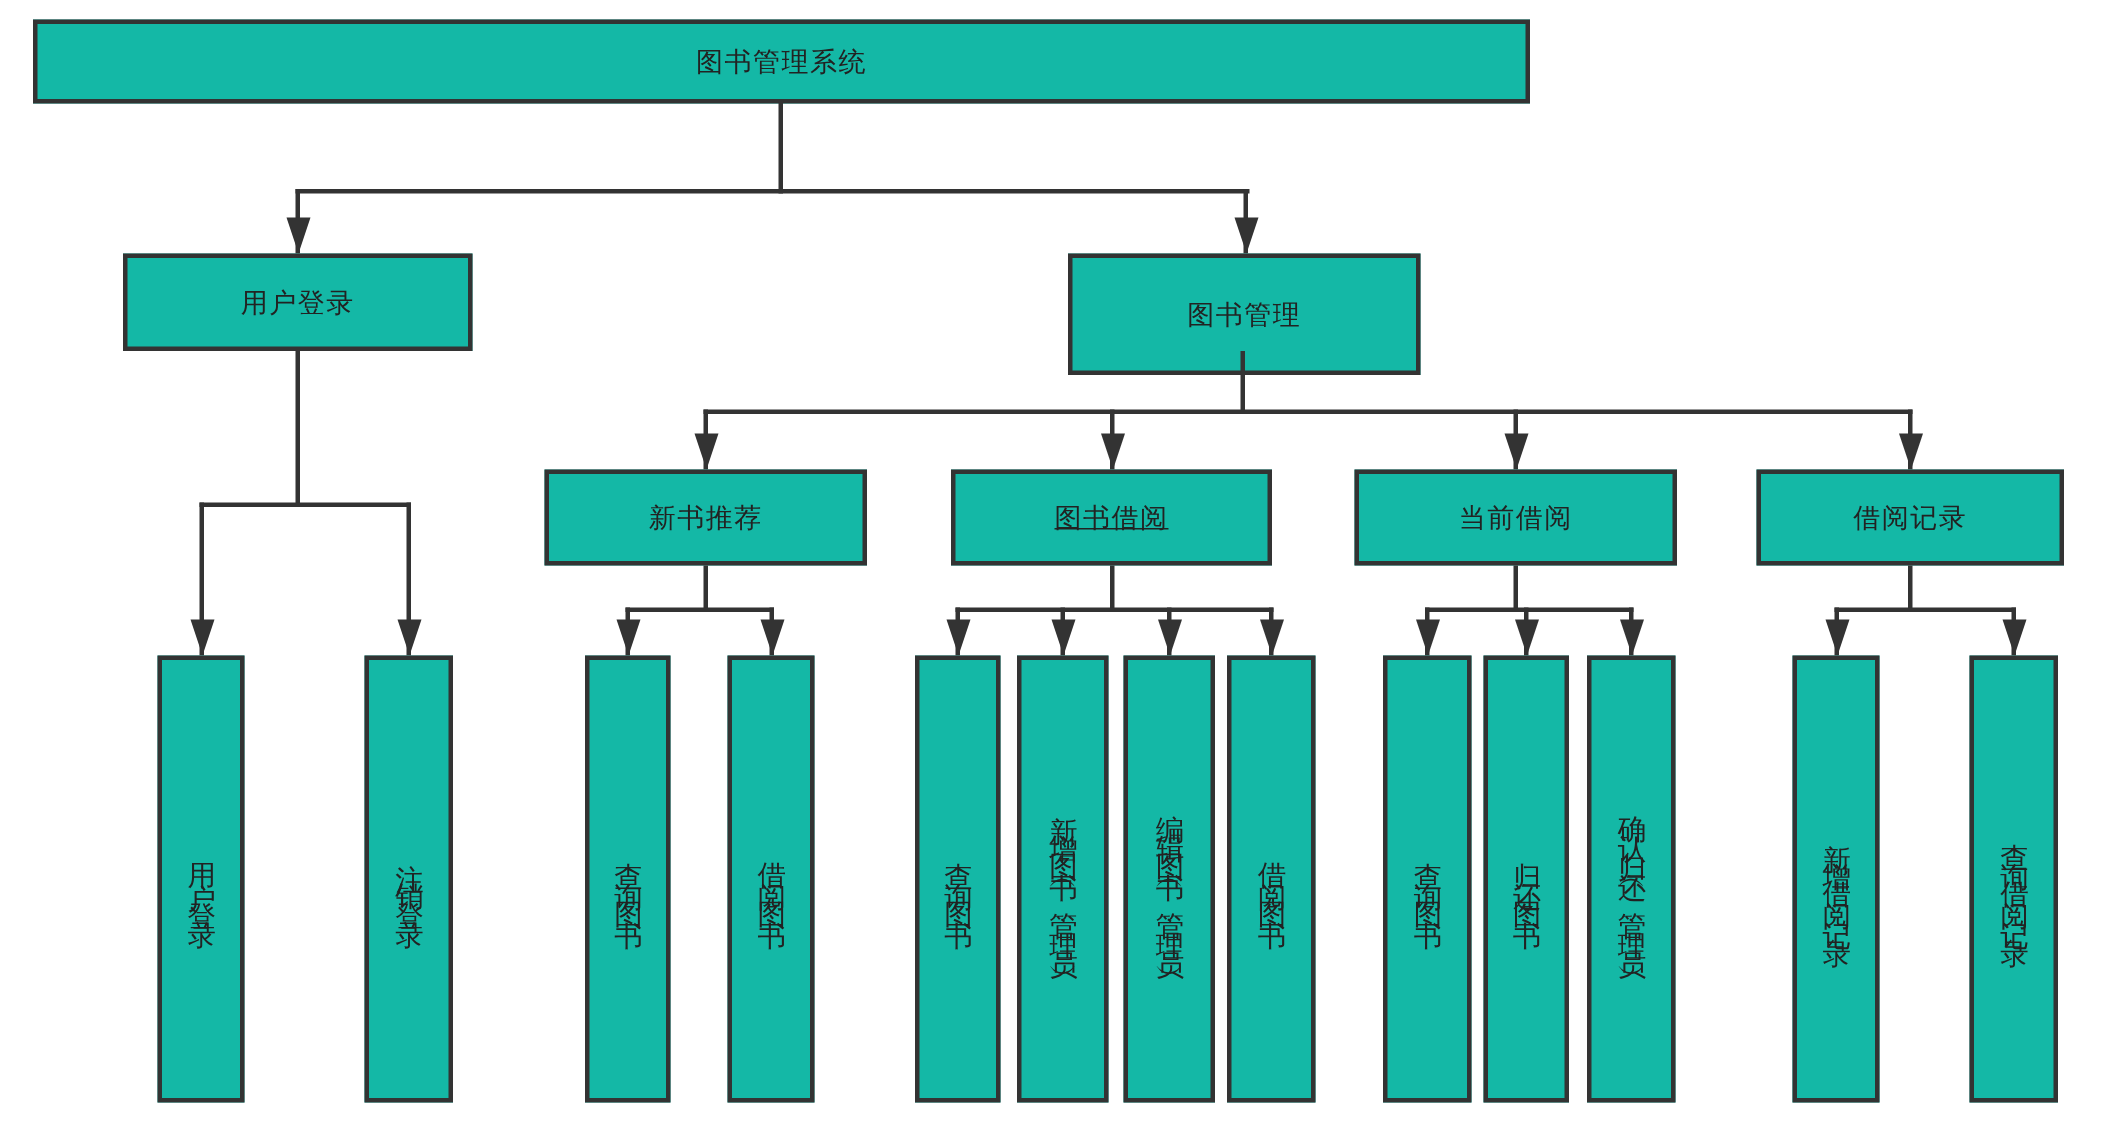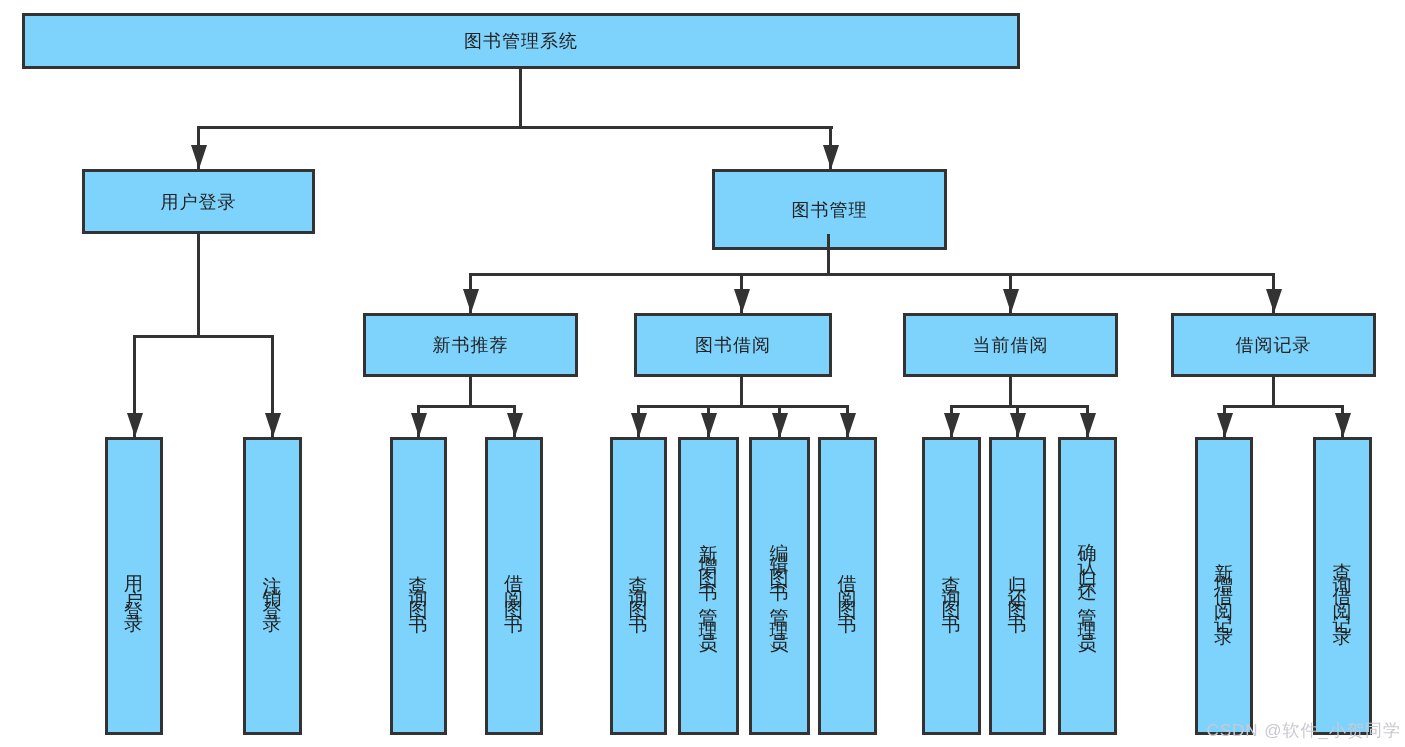--- a/index.html
+++ b/index.html
@@ -1,21 +1,21 @@
 <!DOCTYPE html>
 <html><head>
 <meta charset="utf-8">
 <style>
   html,body{margin:0;padding:0;background:#ffffff;}
   .canvas{
     position:relative;width:1405px;height:747px;background:#ffffff;
     font-family:"Liberation Sans","DejaVu Sans",sans-serif;color:#222222;overflow:hidden;
   }
   .node{
-    position:absolute;box-sizing:border-box;border:3px solid #333333;background:#7dd3fc;
+    position:absolute;box-sizing:border-box;border:3px solid #333333;background:#14b8a6;
     display:flex;align-items:center;justify-content:center;
   }
   .node .hlabel{font-size:18px;letter-spacing:1px;color:#222222;white-space:nowrap;}
   .leaf{}
   .leaf .vtext{
     writing-mode:vertical-rl;text-orientation:mixed;
     font-size:19px;line-height:1;letter-spacing:13px;color:#222222;white-space:nowrap;
   }
   .hline{position:absolute;height:3px;background:#333333;}
   .vline{position:absolute;width:3px;background:#333333;}
@@ -59,21 +59,21 @@
   <div class="vline" style="left:827px;top:234px;height:42px;"></div>
   <div class="hline" style="left:469px;top:273px;width:806px;"></div>
   <div class="arrowdown" style="left:469px;top:273px;height:40px;"></div>
   <div class="arrowdown" style="left:740px;top:273px;height:40px;"></div>
   <div class="arrowdown" style="left:1009px;top:273px;height:40px;"></div>
   <div class="arrowdown" style="left:1272px;top:273px;height:40px;"></div>
 
   <div class="node" style="left:363px;top:313px;width:215px;height:64px;">
     <span class="hlabel">新书推荐</span>
   </div>
-  <div class="node" style="left:634px;top:313px;width:198px;height:64px;">
+  <div class="node" style="left:634px;top:313px;width:214px;height:64px;text-decoration:underline;">
     <span class="hlabel">图书借阅</span>
   </div>
   <div class="node" style="left:1171px;top:313px;width:205px;height:64px;">
     <span class="hlabel">借阅记录</span>
   </div>
   <div class="node" style="left:903px;top:313px;width:215px;height:64px;">
     <span class="hlabel">当前借阅</span>
   </div>
 
   <div class="vline" style="left:469px;top:377px;height:31px;"></div>
@@ -136,15 +136,14 @@
     <span class="vtext">确认归还（管理员）</span>
   </div>
 
   <div class="node leaf" style="left:1195px;top:437px;width:58px;height:298px;">
     <span class="vtext">新增借阅记录</span>
   </div>
   <div class="node leaf" style="left:1313px;top:437px;width:59px;height:298px;">
     <span class="vtext">查询借阅记录</span>
   </div>
 
-  <div class="watermark">CSDN @软件_小贺同学</div>
 
 </div>
 
 </body></html>

